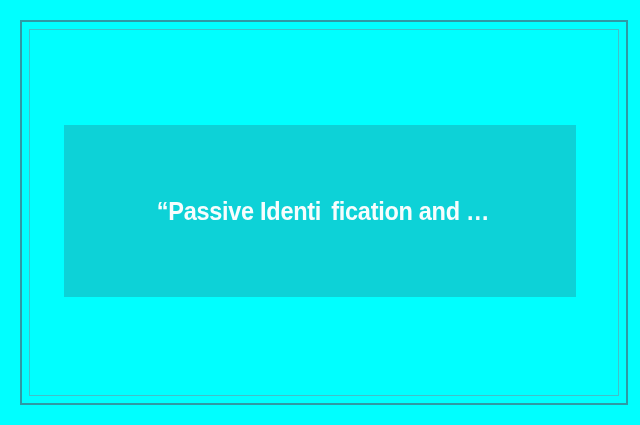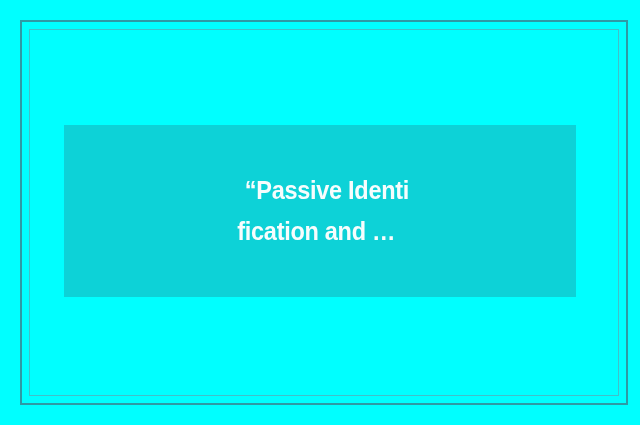--- a/index.html
+++ b/index.html
@@ -47,21 +47,21 @@
 
   
   .quote-panel {
     position: absolute;
     left: 64px;
     top: 125px;
     width: 512px;
     height: 172px;
     background: #0dd2d7;
     display: flex;
-    flex-direction: column;
+    flex-direction: row;
     align-items: center;
     justify-content: center;
     box-sizing: border-box;
   }
 
   .quote-text {
     color: #f7fdfd;
     font-weight: bold;
     font-size: 25px;
     line-height: 41px;

